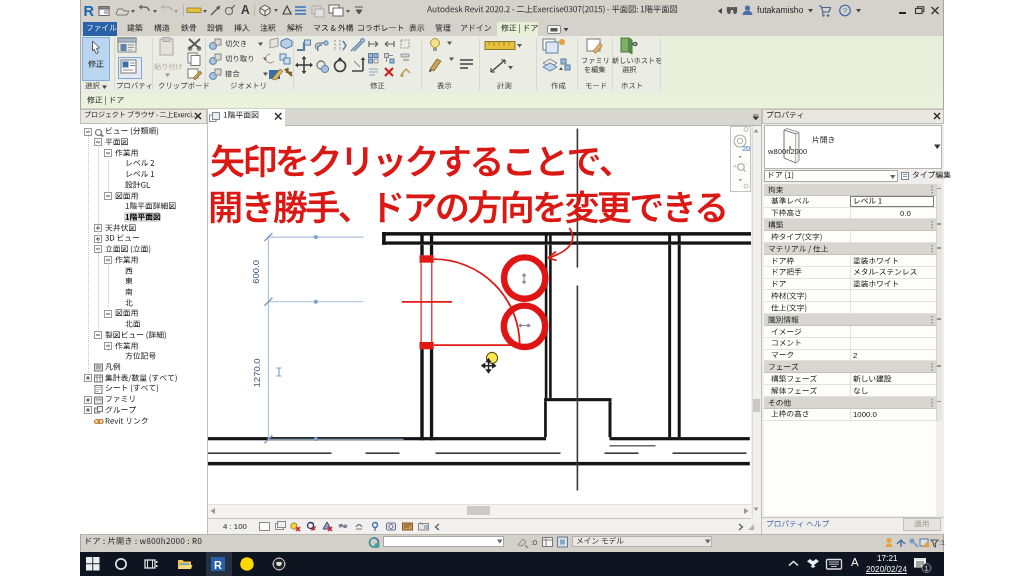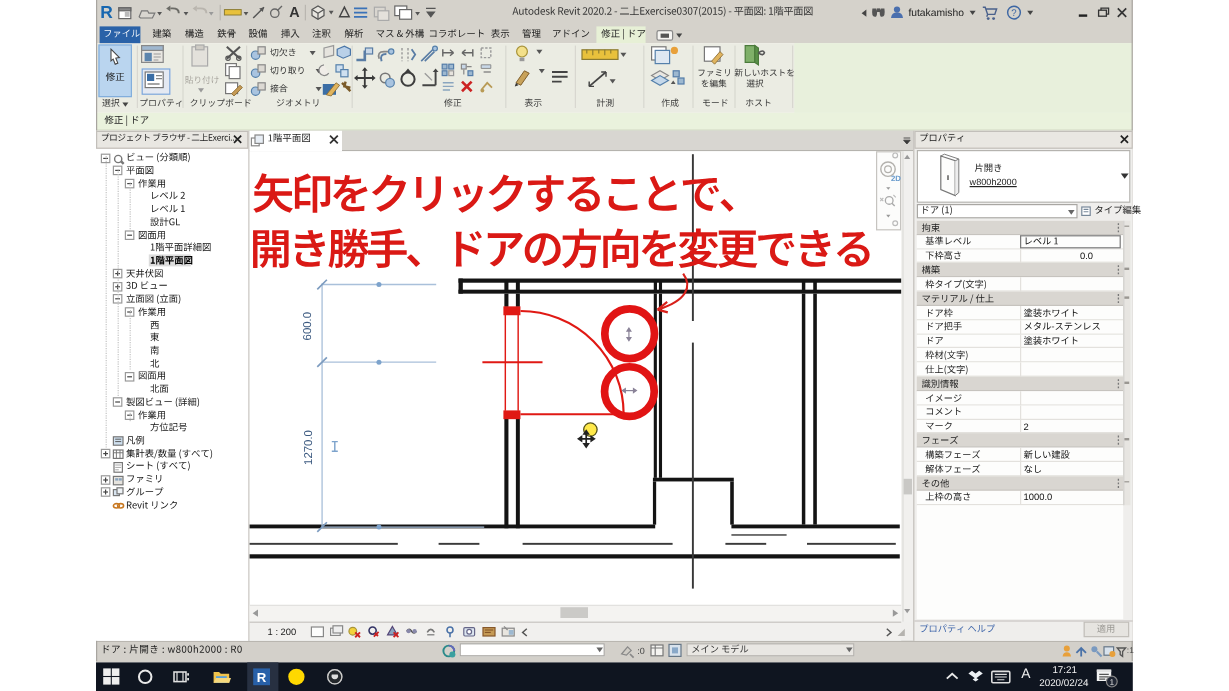--- a/index.html
+++ b/index.html
@@ -1130,21 +1130,21 @@
 <div style="position:absolute;left:752.5px;top:399px;width:7px;height:13px;background:#c9c8c5;"></div>
 <div style="position:absolute;left:207.5px;top:503.5px;width:543.5px;height:14.5px;background:#f4f3f1;border-top:1px solid #e2e1df;box-sizing:border-box;"></div>
 <div style="position:absolute;left:467px;top:506px;width:23px;height:9px;background:#cbcac7;"></div>
 <svg style="position:absolute;left:209px;top:507px;overflow:visible;" width="8" height="8" viewBox="0 0 8 8">
     <path d="M6 1 L1.5 4 L6 7 Z" fill="#999"></path>
   </svg>
 <svg style="position:absolute;left:742px;top:507px;overflow:visible;" width="8" height="8" viewBox="0 0 8 8">
     <path d="M2 1 L6.5 4 L2 7 Z" fill="#999"></path>
   </svg>
 <div style="position:absolute;left:207.5px;top:517.5px;width:543.5px;height:16px;background:#f1f0ee;border-top:1px solid #c6c4c0;box-sizing:border-box;"></div>
-<div style="position:absolute;left:223px;top:521.5px;font:7.8px 'Liberation Sans',sans-serif;color:#222;white-space:nowrap;">1 : 200</div>
+<div style="position:absolute;left:223px;top:521.5px;font:7.8px 'Liberation Sans',sans-serif;color:#222;white-space:nowrap;">4 : 100</div>
 <svg style="position:absolute;left:259px;top:520.5px;overflow:visible;" width="11" height="11" viewBox="0 0 11 11">
     <rect x="0.5" y="1.5" width="10" height="8" fill="#fdfdfc" stroke="#888"></rect>
   </svg>
 <svg style="position:absolute;left:274.5px;top:520.5px;overflow:visible;" width="11" height="11" viewBox="0 0 11 11">
     <rect x="0.5" y="2.5" width="8" height="6" fill="#fff" stroke="#888"></rect>
     <rect x="2.5" y="0.5" width="8" height="6" fill="#eee" stroke="#888"></rect>
   </svg>
 <svg style="position:absolute;left:290px;top:520.5px;overflow:visible;" width="11" height="11" viewBox="0 0 11 11">
     <circle cx="4" cy="5" r="3.2" fill="#f3d23c" stroke="#a8943a"></circle>
     <path d="M6 6 L10 10 M10 6 L6 10" stroke="#cc2020" stroke-width="1.6"></path>
@@ -1214,21 +1214,21 @@
     <path d="M8 3 L11 1.5 L23 5.5" fill="none" stroke="#777" stroke-width="0.8"></path>
     <path d="M14 19 l0 4" stroke="#555" stroke-width="1.2"></path>
   </svg>
 <svg class="t" style="left:812px;top:136.3px" width="25" height="11">
     <g fill="#222" transform="scale(0.0078) translate(0,860)">
       <use href="#g174" x="0"></use>
       <use href="#g175" x="1000"></use>
       <use href="#g95" x="2000"></use>
     </g>
   </svg>
-<div style="position:absolute;left:808px;top:147.0px;font:7.6px 'Liberation Sans',sans-serif;color:#222;white-space:nowrap;text-decoration:underline;">w800h2000</div>
+<div style="position:absolute;left:768px;top:147.0px;font:7.6px 'Liberation Sans',sans-serif;color:#222;white-space:nowrap;">w800h2000</div>
 <svg style="position:absolute;left:933px;top:142.5px;overflow:visible;" width="9" height="8" viewBox="0 0 9 8">
     <path d="M1 1.5 l6.5 0 l-3.25 4.5 z" fill="#333"></path>
   </svg>
 <div style="position:absolute;left:763.5px;top:170px;width:134px;height:12px;background:#fff;border:1px solid #a9a7a3;box-sizing:border-box;"></div>
 <svg class="t" style="left:767px;top:171.4px" width="28" height="11">
     <g fill="#222" transform="scale(0.0078) translate(0,860)">
       <use href="#g65" x="0"></use>
       <use href="#g64" x="1000"></use>
       <use href="#g23" x="2224"></use>
       <use href="#g24" x="2562"></use>
@@ -1676,21 +1676,21 @@
   </svg>
 <svg style="position:absolute;left:806px;top:557.5px;overflow:visible;" width="14" height="12" viewBox="0 0 14 12">
     <path d="M4 1 L7 3.2 L4 5.4 L1 3.2 Z M10 1 L13 3.2 L10 5.4 L7 3.2 Z M4 5.4 L7 7.6 L10 5.4 L7 3.2 Z M4.5 8.2 L7 10 L9.5 8.2 L7 6.6 Z" fill="#ecf0f4"></path>
   </svg>
 <svg style="position:absolute;left:826px;top:558.5px;overflow:visible;" width="17" height="11" viewBox="0 0 17 11">
     <rect x="0.5" y="0.5" width="15" height="9.5" rx="1" fill="none" stroke="#dedede" stroke-width="1.3"></rect>
     <path d="M3 3 h10 M3 5.2 h10 M5 7.4 h6" stroke="#dedede" stroke-width="0.9"></path>
   </svg>
 <div style="position:absolute;left:851px;top:555.5px;font:11.5px 'Liberation Sans',sans-serif;color:#eee;white-space:nowrap;">A</div>
 <div style="position:absolute;left:877px;top:554px;font:8.2px 'Liberation Sans',sans-serif;color:#f2f2f2;white-space:nowrap;">17:21</div>
-<div style="position:absolute;left:866px;top:564.5px;font:8.2px 'Liberation Sans',sans-serif;color:#f2f2f2;white-space:nowrap;">2020/02/24</div>
+<div style="position:absolute;left:866px;top:564.5px;font:8.2px 'Liberation Sans',sans-serif;color:#f2f2f2;white-space:nowrap;text-decoration:underline;">2020/02/24</div>
 <svg style="position:absolute;left:913px;top:556.5px;overflow:visible;" width="20" height="16" viewBox="0 0 20 16">
     <rect x="1" y="1" width="12" height="9.5" fill="#f4f4f4"></rect>
     <path d="M1 1 h12 v2 h-12 z" fill="#e4e4e4"></path>
     <path d="M3 5 h8 M3 7 h8 M3 9 h5" stroke="#555" stroke-width="1"></path>
     <circle cx="13.5" cy="11" r="4.5" fill="#202633" stroke="#888"></circle>
     <text x="13.5" y="14" font-size="7" fill="#ddd" text-anchor="middle" font-family="Liberation Sans">1</text>
   </svg>
 <svg width="0" height="0" style="position:absolute">
     <defs>
       <path id="g0" d="M4 0 252 -733H355L604 0H506L378 -410Q358 -473 340 -534Q322 -594 304 -658H300Q283 -594 264 -534Q246 -473 227 -410L97 0ZM133 -224V-297H471V-224Z"></path>

